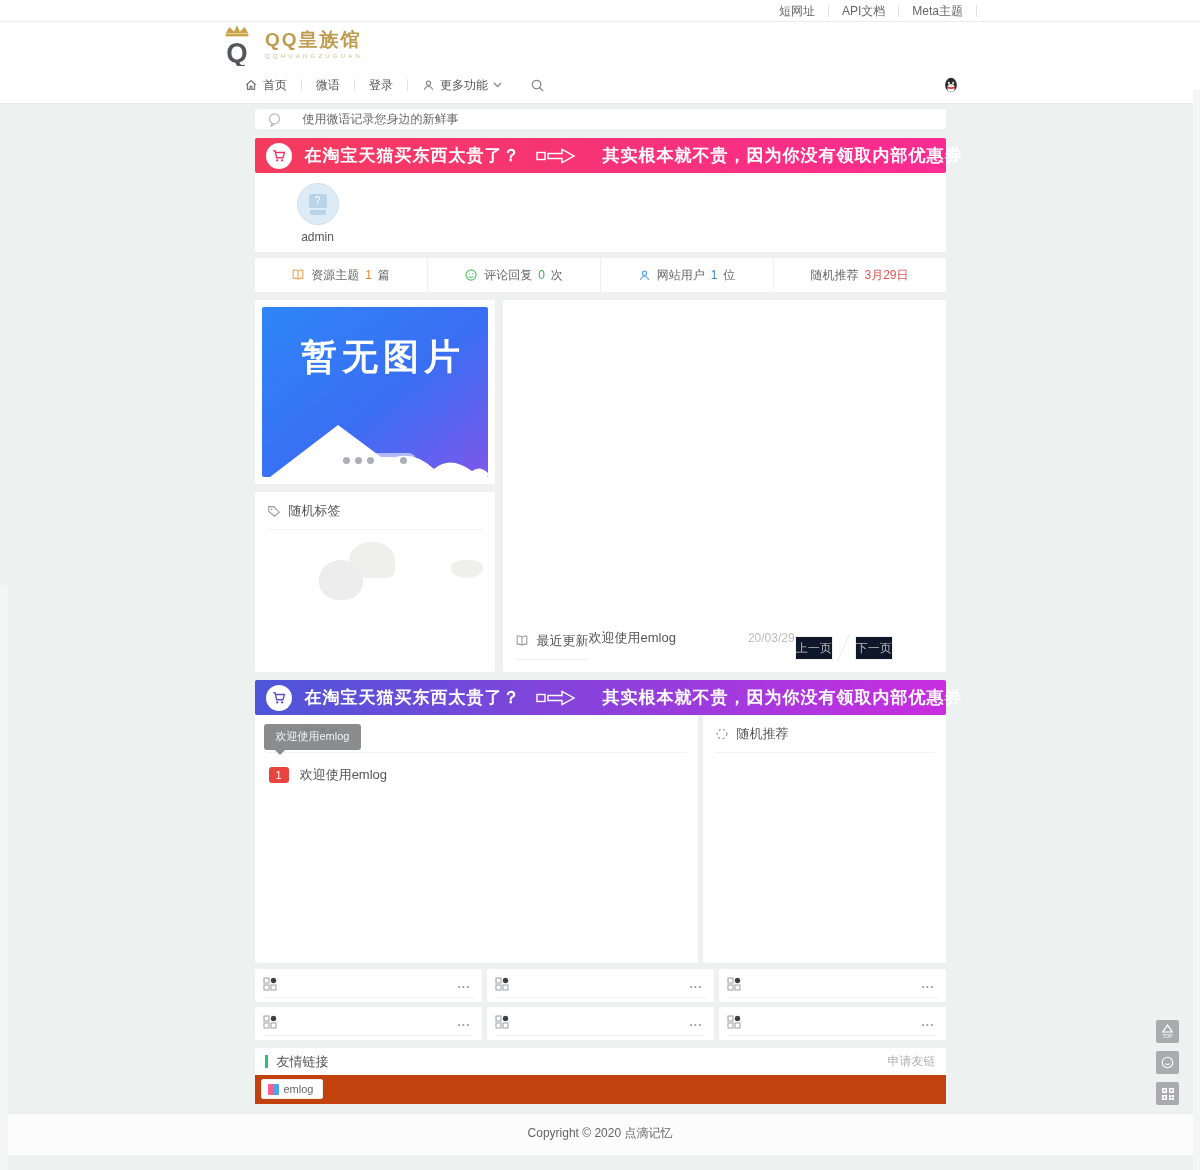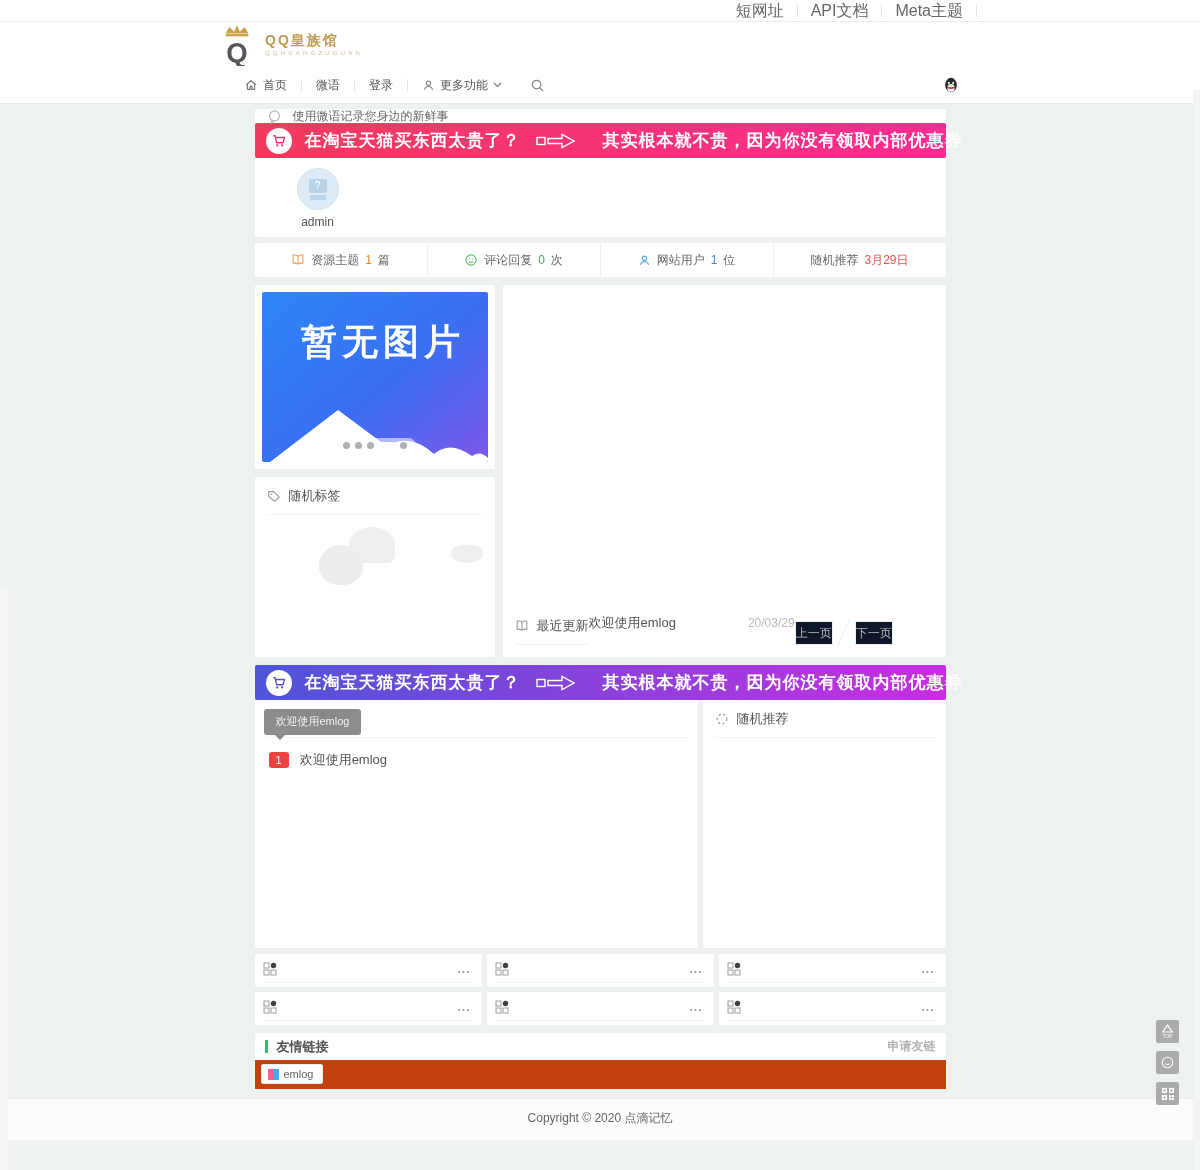--- a/index.html
+++ b/index.html
@@ -1,42 +1,42 @@
 <!DOCTYPE html>
 <html><head>
 <meta charset="utf-8">
 <style>
   * { margin:0; padding:0; box-sizing:border-box; }
   body { background:#fff; font-family:"Liberation Sans", sans-serif; }
   .page { position:relative; width:1200px; height:1170px; background:#edf1ef; overflow:hidden; font-size:12px; color:#555; }
 
   
   .topbar { height:22px; background:#fff; border-bottom:1px solid #ececec; display:flex; justify-content:flex-end; align-items:center; padding-right:223px; }
-  .topbar a { color:#666; font-size:16px; padding:0 13px; border-right:1px solid #e2e2e2; line-height:12px; text-decoration:none; cursor:pointer; }
+  .topbar a { color:#666; font-size:12px; padding:0 13px; border-right:1px solid #e2e2e2; line-height:12px; text-decoration:none; cursor:pointer; }
 
   
   .logobar { height:45px; background:#fff; display:flex; align-items:center; padding-left:218px; }
   .logo { display:flex; align-items:center; gap:9px; cursor:pointer; }
   .logo-text { display:flex; flex-direction:column; }
-  .logo-title { font-size:14px; font-weight:bold; color:#bf9b4f; letter-spacing:2px; line-height:1.05; }
+  .logo-title { font-size:19px; font-weight:bold; color:#bf9b4f; letter-spacing:2px; line-height:1.05; }
   .logo-sub { font-size:6px; color:#d4bd8b; letter-spacing:3.2px; margin-top:3px; }
 
   
   .navbar { height:37px; background:#fff; border-bottom:1px solid #e9e9e9; display:flex; align-items:center; padding:0 240px 0 230px; }
   .nav-left { display:flex; align-items:center; flex:1; }
   .nav-item { display:flex; align-items:center; gap:5px; color:#555; font-size:12px; padding:0 14px; cursor:pointer; white-space:nowrap; }
   .nav-sep { width:1px; height:12px; background:#e4e4e4; }
   .nav-search { padding:0 10px; margin-left:4px; cursor:pointer; display:flex; align-items:center; }
   .nav-avatar { cursor:pointer; display:flex; align-items:center; }
 
   
   .content { width:691px; margin:0 auto; padding-top:5px; }
   .card { background:#fff; border-radius:2px; }
 
-  .notice { height:14px; display:flex; align-items:center; gap:11px; padding:0 12px; margin-bottom:0; color:#666; cursor:pointer; }
+  .notice { height:20px; display:flex; align-items:center; gap:21px; padding:0 12px; margin-bottom:9px; color:#666; cursor:pointer; }
 
   .banner { height:35px; border-radius:2px; display:flex; align-items:center; gap:13px; padding:0 11px; margin-bottom:0; color:#fff; cursor:pointer; }
   .banner.pink { background:linear-gradient(90deg,#f43b5c,#fb2b93); }
   .banner.purple { background:linear-gradient(90deg,#4d55d8,#c92ddf); }
   .banner-cart { width:26px; height:26px; border-radius:50%; background:#fff; display:flex; align-items:center; justify-content:center; flex-shrink:0; }
   .banner.pink .banner-cart { color:#f3306e; }
   .banner.purple .banner-cart { color:#5b4fd0; }
   .banner-q, .banner-a { font-family:"Liberation Serif", serif; font-weight:bold; font-size:17px; letter-spacing:1px; white-space:nowrap; }
   .banner-arrow { display:flex; align-items:center; margin:0 2px; }
 
@@ -85,21 +85,21 @@
   .hot-item { display:flex; align-items:center; gap:11px; padding:13px 2px; cursor:pointer; }
   .hot-rank { background:#e8433e; color:#fff; font-size:11px; border-radius:3px; padding:2px 7px; }
   .hot-title { font-size:13px; color:#555; }
   .rec-card { flex:1; height:248px; padding:10px 12px; }
 
   .grid-cards { display:grid; grid-template-columns:repeat(3,1fr); gap:5px; margin-bottom:8px; }
   .gcard { background:#fff; border-radius:2px; height:33px; display:flex; align-items:center; justify-content:space-between; padding:0 11px 3px 8px; position:relative; cursor:pointer; }
   .gcard::after { content:""; position:absolute; left:8px; right:8px; bottom:4px; height:1px; background:#f3f3f3; }
   .gcard-more { color:#999; font-weight:bold; letter-spacing:1px; font-size:12px; }
 
-  .friends-head { display:flex; align-items:center; height:27px; padding:0 10px;font-weight:bold; }
+  .friends-head { display:flex; align-items:center; height:27px; padding:0 10px; }
   .friends-bar { width:3px; height:13px; background:#2fbf6f; margin-right:9px; }
   .friends-title { font-size:13px; color:#555; flex:1; }
   .friends-apply { color:#b3b3b3; font-size:12px; cursor:pointer; }
   .friends-body { background:#c2410c; padding:4px 6px 5px; display:flex; }
   .friend-chip { background:#fff; border:1px solid #ececec; border-radius:2px; font-size:11px; color:#666; padding:3px 9px 3px 6px; display:flex; align-items:center; gap:5px; cursor:pointer; }
   .chip-icon { width:11px; height:11px; display:flex; overflow:hidden; border-radius:1px; }
   .chip-icon i { display:block; width:50%; height:100%; }
   .chip-icon .l { background:#ff5e8a; } .chip-icon .r { background:#49a7e9; }
 
   .footer { margin-top:9px; background:#fbfcfb; border-top:1px solid #ededed; text-align:center; padding:11px 0 13px; color:#666; font-size:12px; }

